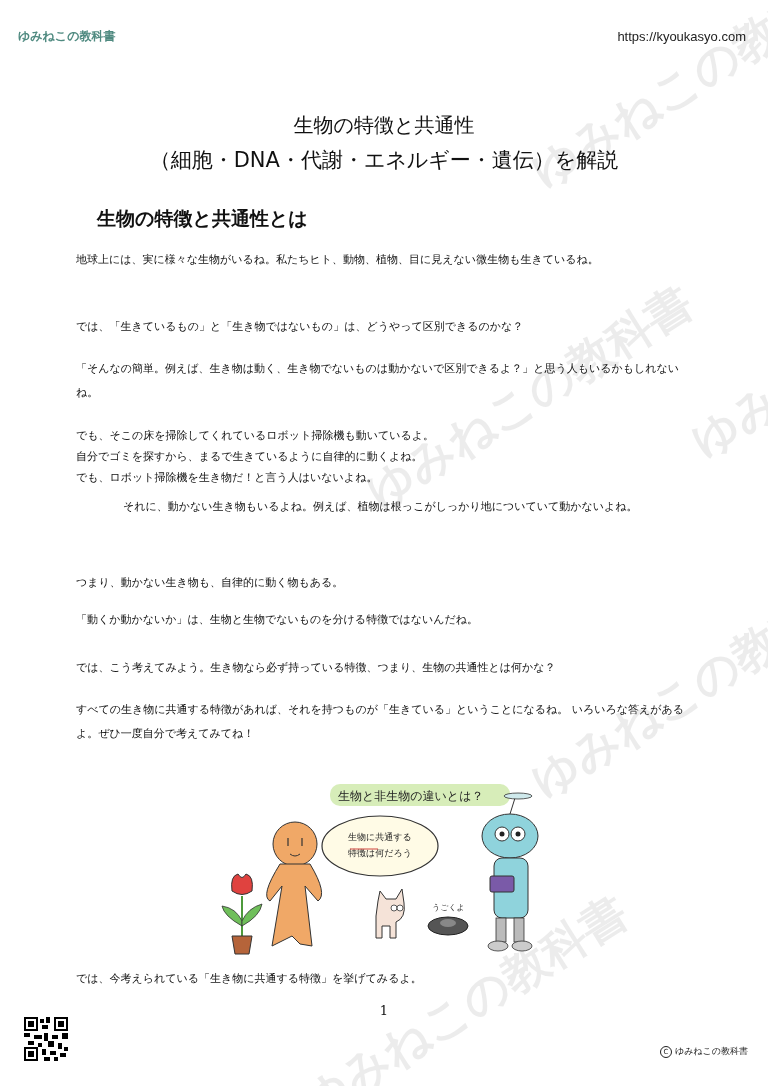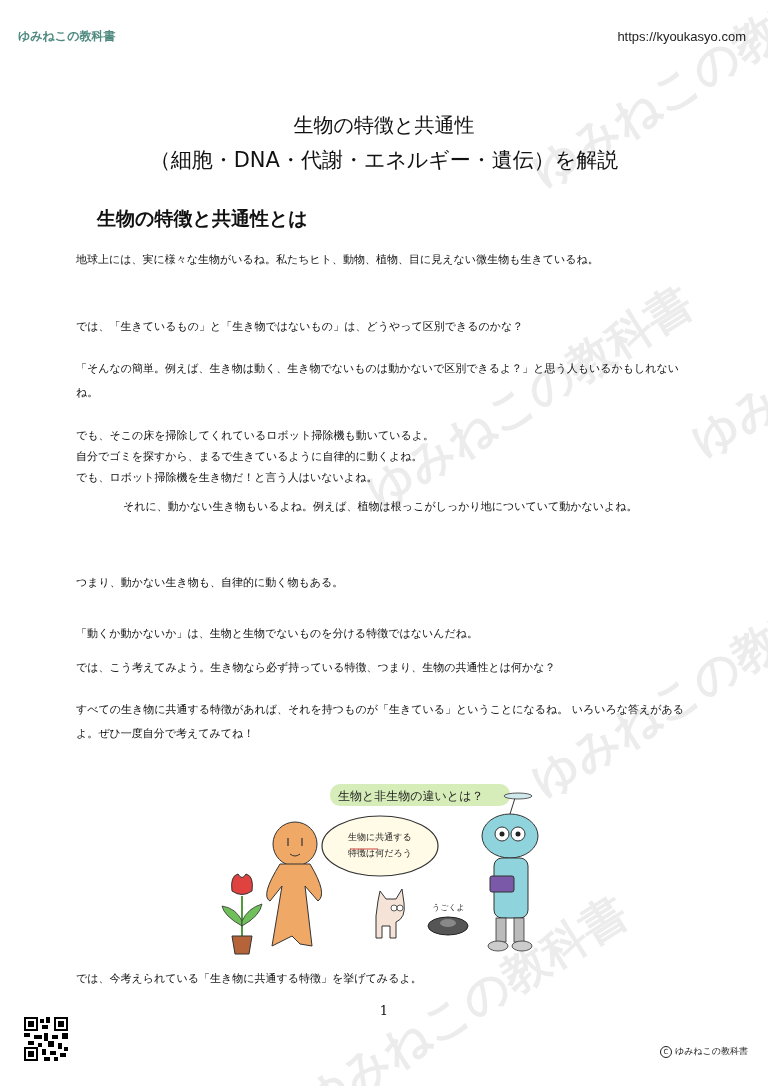--- a/index.html
+++ b/index.html
@@ -46,21 +46,21 @@
 <div class="h2">生物の特徴と共通性とは</div>
 
 <div class="para" style="top:248px;">地球上には、実に様々な生物がいるね。私たちヒト、動物、植物、目に見えない微生物も生きているね。</div>
 <div class="para" style="top:315px;">では、「生きているもの」と「生き物ではないもの」は、どうやって区別できるのかな？</div>
 <div class="para" style="top:357px;font-family:Liberation Mono, monospace;">「そんなの簡単。例えば、生き物は動く、生き物でないものは動かないで区別できるよ？」と思う人もいるかもしれないね。</div>
 <div class="para" style="top:424px;">でも、そこの床を掃除してくれているロボット掃除機も動いているよ。</div>
 <div class="para" style="top:445px;">自分でゴミを探すから、まるで生きているように自律的に動くよね。</div>
 <div class="para" style="top:466px;">でも、ロボット掃除機を生き物だ！と言う人はいないよね。</div>
 <div class="para" style="top:495px;margin-left:47px;">それに、動かない生き物もいるよね。例えば、植物は根っこがしっかり地についていて動かないよね。</div>
 <div class="para" style="top:571px;">つまり、動かない生き物も、自律的に動く物もある。</div>
-<div class="para" style="top:622px;">「動くか動かないか」は、生物と生物でないものを分ける特徴ではないんだね。</div>
+<div class="para" style="top:608px;">「動くか動かないか」は、生物と生物でないものを分ける特徴ではないんだね。</div>
 <div class="para" style="top:656px;">では、こう考えてみよう。生き物なら必ず持っている特徴、つまり、生物の共通性とは何かな？</div>
 <div class="para" style="top:698px;">すべての生き物に共通する特徴があれば、それを持つものが「生きている」ということになるね。 いろいろな答えがあるよ。ぜひ一度自分で考えてみてね！</div>
 
 <div class="illus">
   <svg width="350" height="188" viewBox="0 0 350 188">
 
     <rect x="120" y="8" width="180" height="22" rx="10" fill="#cde9a8" opacity="0.8"></rect>
     <text x="128" y="24" font-size="12" fill="#222">生物と非生物の違いとは？</text>
 
     <ellipse cx="170" cy="70" rx="58" ry="30" fill="#fffbe6" stroke="#333" stroke-width="1.2"></ellipse>

